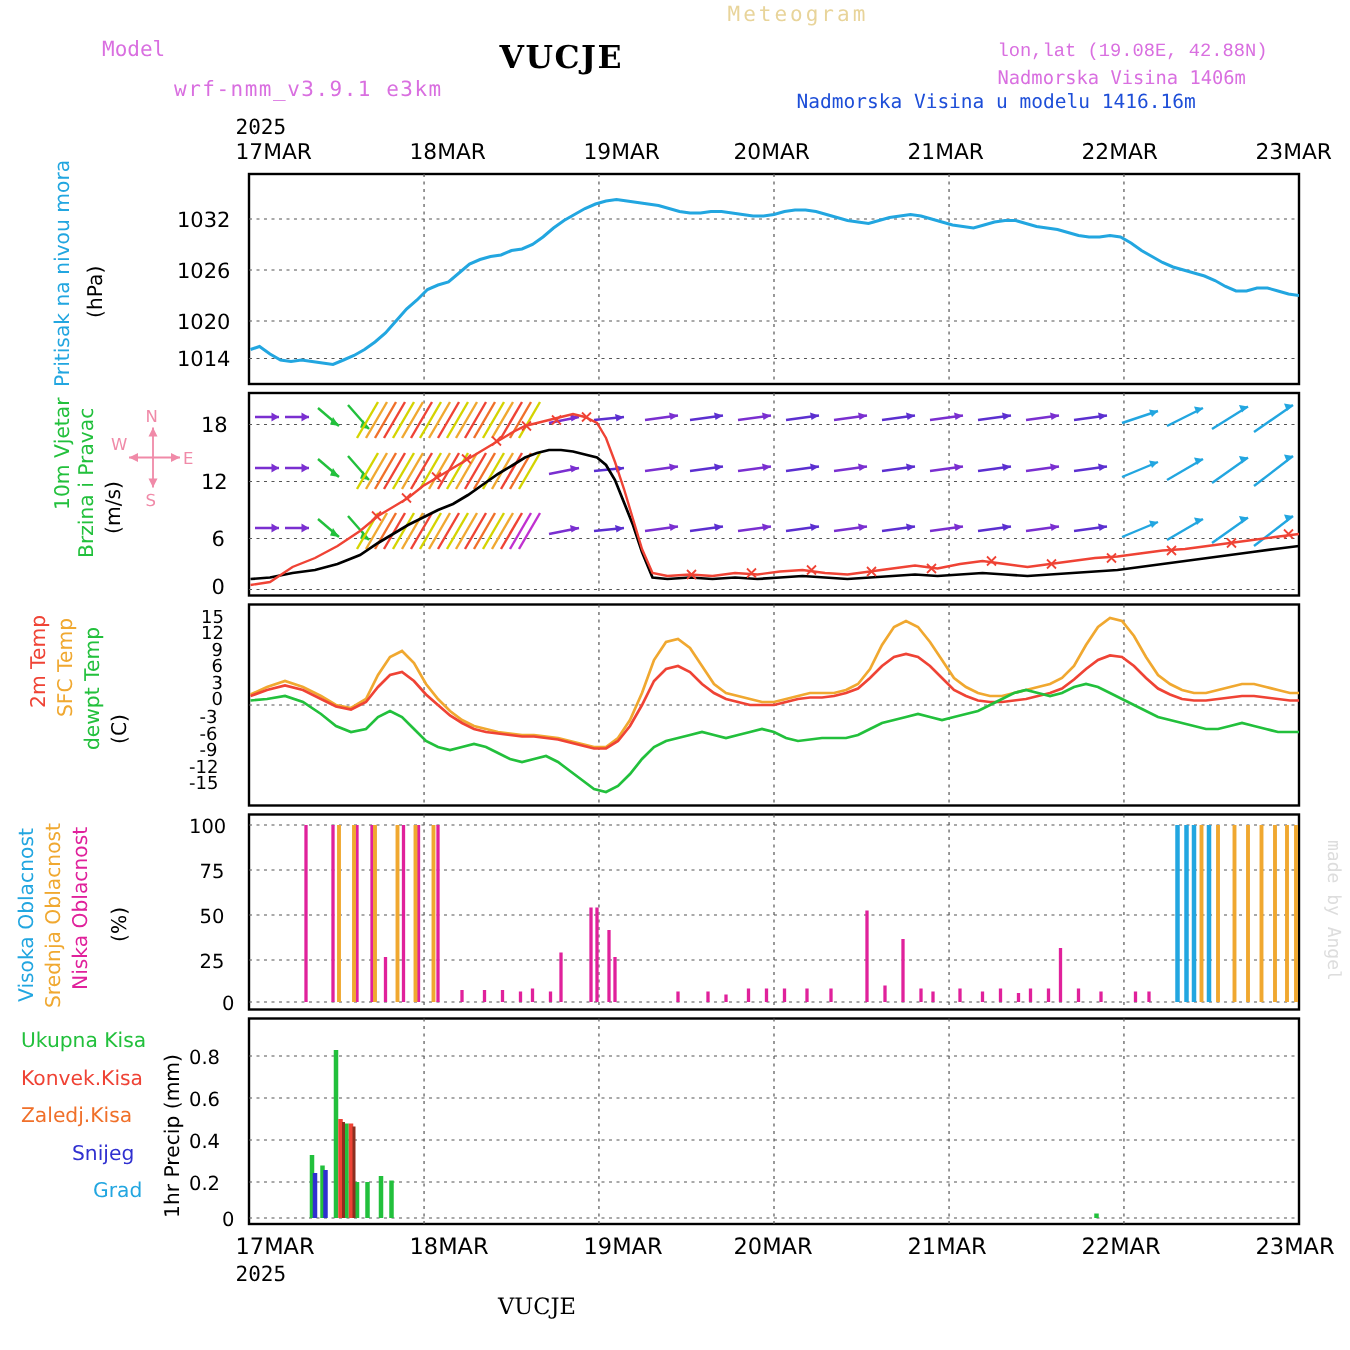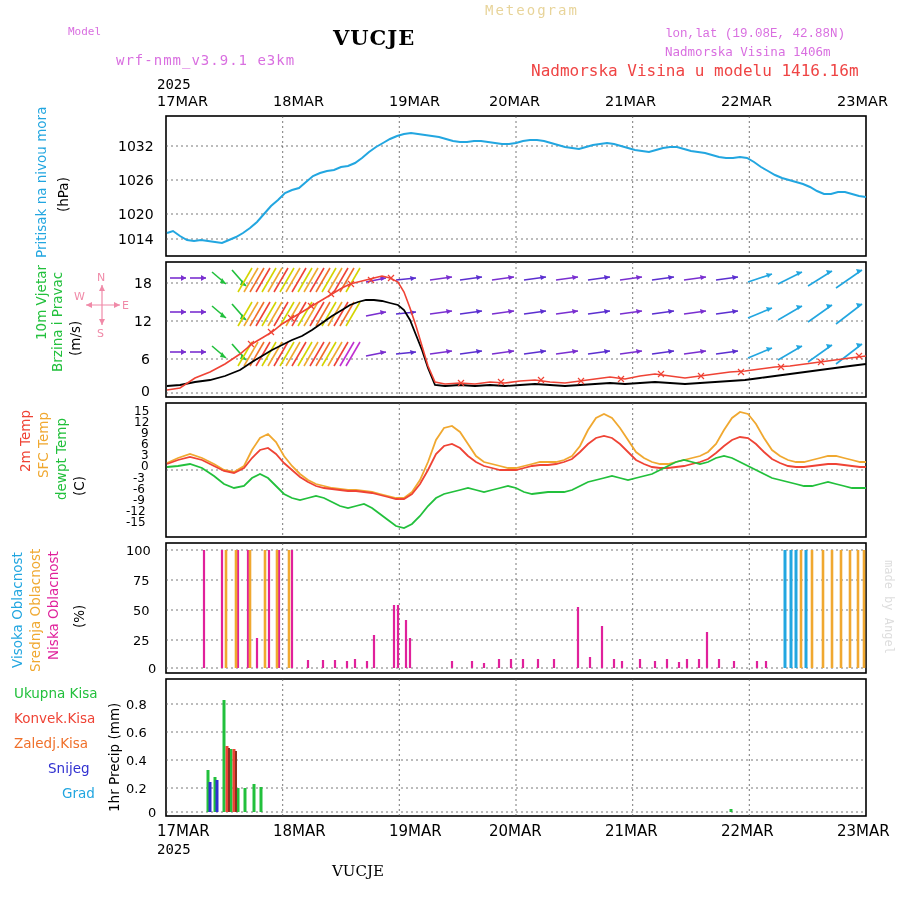--- a/index.html
+++ b/index.html
@@ -4,25 +4,25 @@
 <style>
   html,body{margin:0;padding:0;background:#ffffff;}
   body{width:900px;height:900px;font-family:"DejaVu Sans",sans-serif;position:relative;overflow:hidden;}
   .root{position:absolute;left:0;top:0;width:900px;height:704px;}
   .abs{position:absolute;}
   .mono{font-family:"DejaVu Sans Mono",monospace;}
   .serif{font-family:"DejaVu Serif",serif;}
   
   #hdr-meteogram{left:485px;top:2px;font-size:14px;color:#e8d49a;letter-spacing:2px;font-family:"DejaVu Sans Mono",monospace;}
   #hdr-title{left:333px;top:25px;font-size:21px;font-weight:bold;color:#000;font-family:"DejaVu Serif",serif;letter-spacing:1px;}
-  #hdr-model{left:68px;top:25px;font-size:11px;color:#d96fe0;font-family:"DejaVu Sans Mono",monospace;}
+  #hdr-model{left:68px;top:25px;font-size:14px;color:#d96fe0;font-family:"DejaVu Sans Mono",monospace;}
   #hdr-modelname{left:68px;top:52px;font-size:14px;color:#d96fe0;font-family:"DejaVu Sans Mono",monospace;letter-spacing:1px;margin-left:48px;}
   #hdr-lonlat{left:665px;top:27px;font-size:12.5px;color:#d96fe0;font-family:Liberation Mono, monospace;}
   #hdr-elev{left:665px;top:44px;font-size:12.5px;color:#d96fe0;font-family:"DejaVu Sans Mono",monospace;text-align:center;}
-  #hdr-elev-model{left:531px;top:61px;font-size:16px;color:#ef4444;font-family:"DejaVu Sans Mono",monospace;}
+  #hdr-elev-model{left:531px;top:61px;font-size:13px;color:#1d4ed8;font-family:"DejaVu Sans Mono",monospace;}
   .made{position:absolute;right:4px;top:560px;font-size:12px;color:#dddddd;font-family:"DejaVu Sans Mono",monospace;writing-mode:vertical-rl;}
   svg{display:block;}
   text{font-family:"DejaVu Sans",sans-serif;}
 </style>
 </head>
 <body>
 
 <div class="root">
 
   <div class="abs" id="hdr-meteogram">Meteogram</div>

